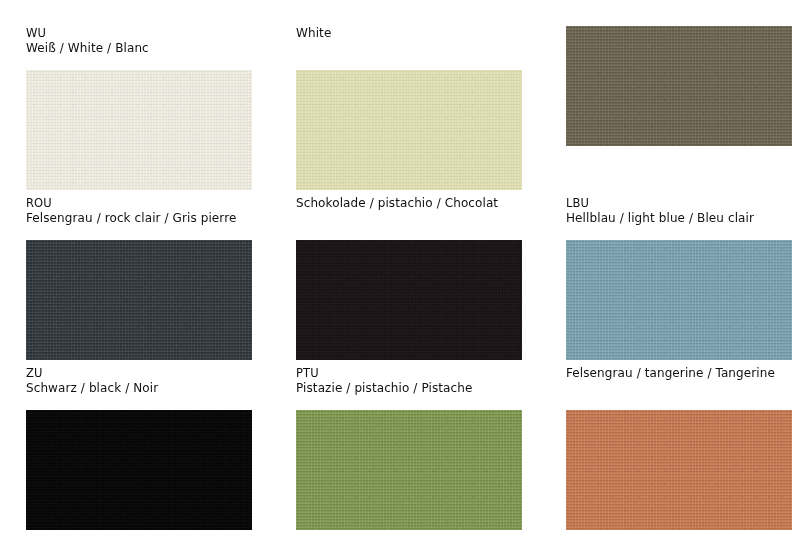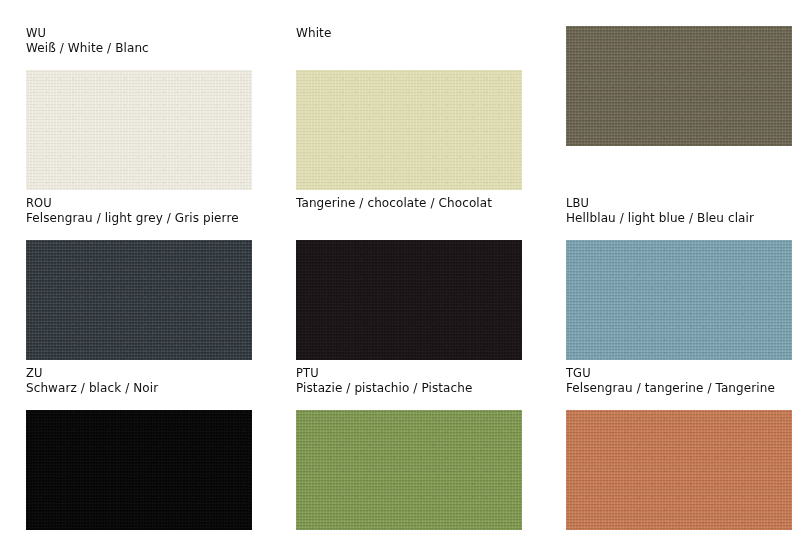--- a/index.html
+++ b/index.html
@@ -153,32 +153,32 @@
       <div class="swatch-chip" style="background-color: rgb(107, 100, 80);">
         <span class="weave-h"></span>
         <span class="weave-v"></span>
         <span class="grain"></span>
       </div>
     </div>
 
     <div class="swatch-cell">
       <div class="swatch-labels">
         <span class="swatch-code">ROU</span>
-        <span class="swatch-desc">Felsengrau / light grey / Gris pierre</span>
+        <span class="swatch-desc">Felsengrau / rock clair / Gris pierre</span>
       </div>
       <div class="swatch-chip" style="background-color: rgb(46, 54, 59);">
         <span class="weave-h"></span>
         <span class="weave-v"></span>
         <span class="grain"></span>
       </div>
     </div>
 
     <div class="swatch-cell">
       <div class="swatch-labels">
-        <span class="swatch-desc">Tangerine / chocolate / Chocolat</span>
+        <span class="swatch-desc">Schokolade / pistachio / Chocolat</span>
       </div>
       <div class="swatch-chip texture-flat" style="background-color: rgb(24, 18, 20);">
         <span class="weave-h"></span>
         <span class="weave-v"></span>
         <span class="grain"></span>
       </div>
     </div>
 
     <div class="swatch-cell">
       <div class="swatch-labels">
@@ -211,21 +211,20 @@
       </div>
       <div class="swatch-chip" style="background-color: rgb(128, 154, 79);">
         <span class="weave-h"></span>
         <span class="weave-v"></span>
         <span class="grain"></span>
       </div>
     </div>
 
     <div class="swatch-cell">
       <div class="swatch-labels">
-        <span class="swatch-code">TGU</span>
         <span class="swatch-desc">Felsengrau / tangerine / Tangerine</span>
       </div>
       <div class="swatch-chip" style="background-color: rgb(202, 122, 81);">
         <span class="weave-h"></span>
         <span class="weave-v"></span>
         <span class="grain"></span>
       </div>
     </div>
 
   </div>

